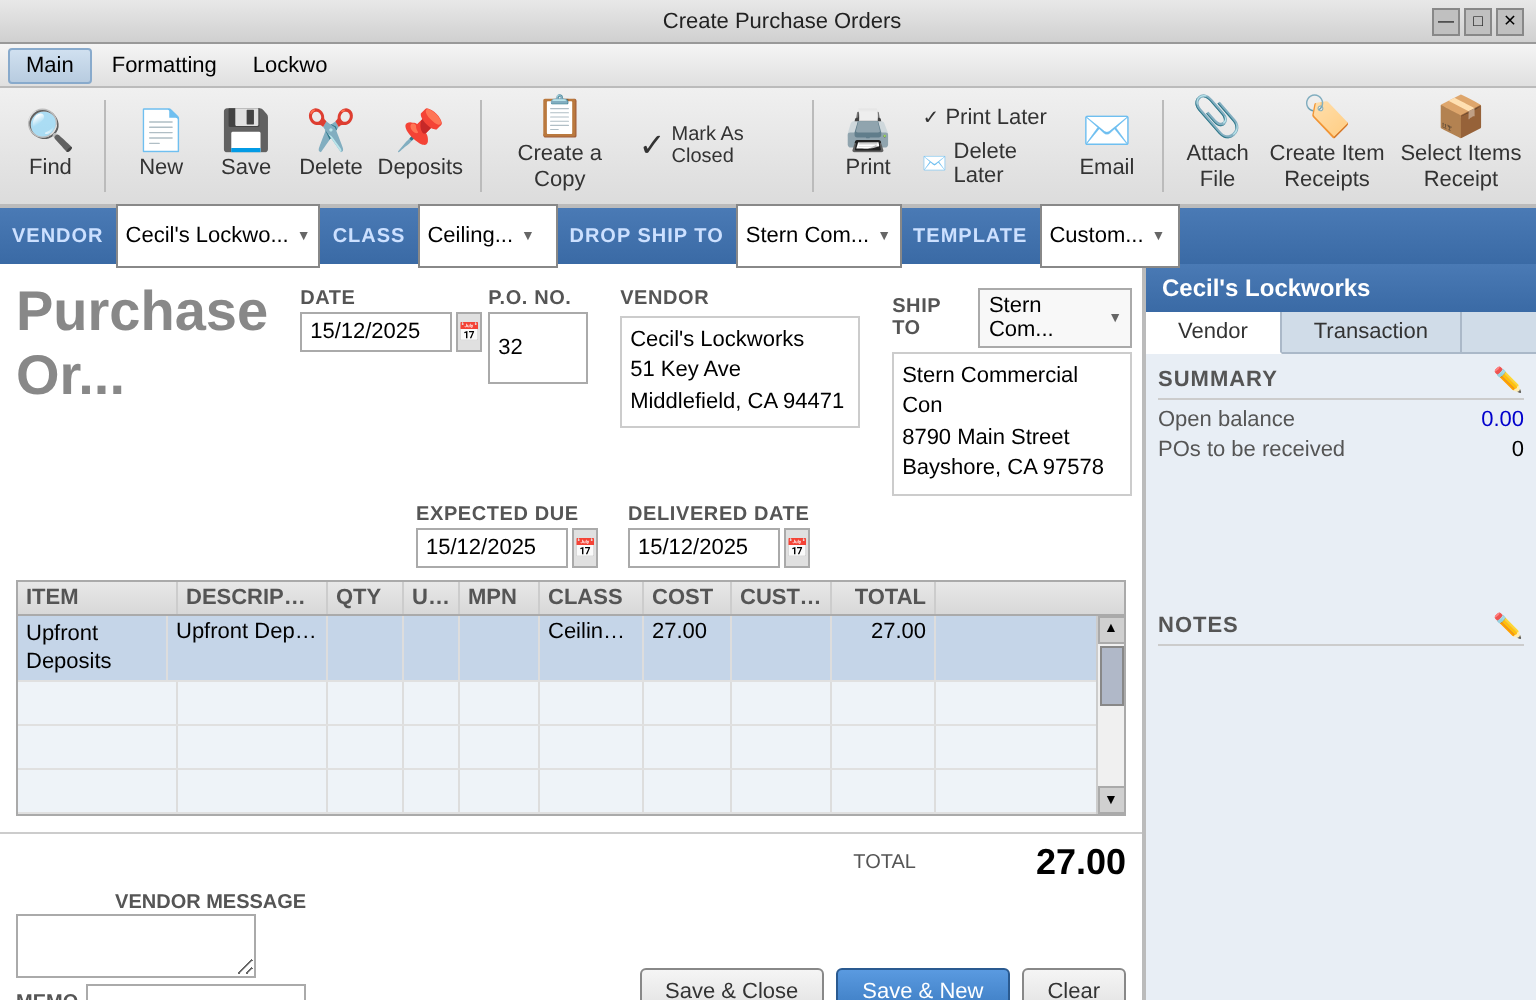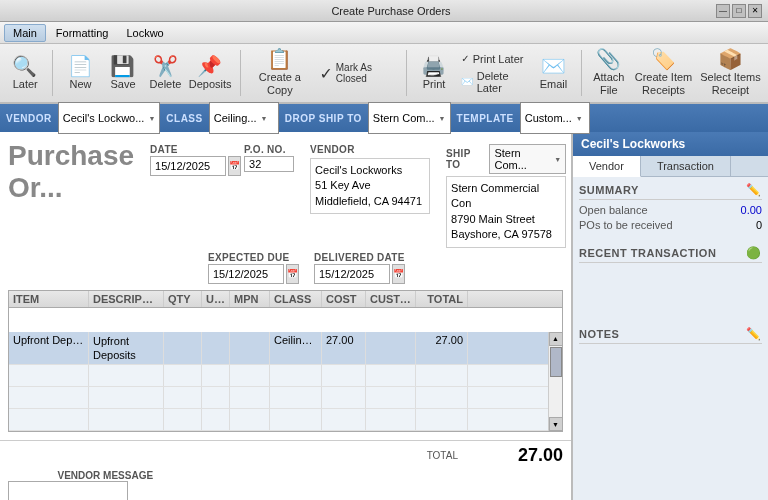--- a/index.html
+++ b/index.html
@@ -270,21 +270,20 @@
     }
     
     
     .grid-container {
       flex: 1;
       border: 1px solid #aaa;
       overflow: hidden;
       display: flex;
       flex-direction: column;
       min-height: 100px;
-      gap: 24px;
     }
     .grid-header {
       display: flex;
       background: linear-gradient(to bottom, #e8e8e8, #d8d8d8);
       border-bottom: 1px solid #aaa;
       font-size: 10px;
       font-weight: bold;
       color: #555;
     }
     .grid-header-cell {
@@ -441,21 +440,21 @@
 
 <div class="menu-bar">
   <div class="menu-item active">Main</div>
   <div class="menu-item">Formatting</div>
   <div class="menu-item">Lockwo</div>
 </div>
 
 <div class="toolbar">
   <div class="toolbar-btn">
     <div class="toolbar-icon">🔍</div>
-    <div>Later</div>
+    <div>Find</div>
   </div>
   <div class="toolbar-separator"></div>
   <div class="toolbar-btn">
     <div class="toolbar-icon">📄</div>
     <div>New</div>
   </div>
   <div class="toolbar-btn">
     <div class="toolbar-icon">💾</div>
     <div>Save</div>
   </div>
@@ -541,21 +540,21 @@
         <div style="display:flex; flex-direction:row; gap:4px; margin-top:4px;">
           <div class="field-group">
             <div class="field-label">DATE</div>
             <div class="field-input-date">
               <input type="text" style="width: 76px; height: 20px; border: 1px solid rgb(170, 170, 170); padding: 1px 4px; font-size: 11px;" value="15/12/2025">
               <div class="cal-btn">📅</div>
             </div>
           </div>
           <div class="field-group">
             <div class="field-label">P.O. NO.</div>
-            <input type="text" style="width: 50px; height: 16px; border: 1px solid rgb(170, 170, 170); padding: 1px 4px; font-size: 11px;" value="32">
+            <input type="text" style="width: 50px; height: 36px; border: 1px solid rgb(170, 170, 170); padding: 1px 4px; font-size: 11px;" value="32">
           </div>
         </div>
 
         <div style="display:flex; flex-direction:column; gap:2px; margin-top:4px;">
           <div class="field-label">VENDOR</div>
           <div class="address-block">
             <div>Cecil's Lockworks</div>
             <div>51 Key Ave</div>
             <div>Middlefield, CA 94471</div>
           </div>
@@ -603,22 +602,22 @@
           <div class="grid-header-cell col-mpn">MPN</div>
           <div class="grid-header-cell col-class">CLASS</div>
           <div class="grid-header-cell col-cost">COST</div>
           <div class="grid-header-cell col-custom">CUSTOM...</div>
           <div class="grid-header-cell col-total">TOTAL</div>
           <div style="width:14px;"></div>
         </div>
         <div class="grid-body">
           <div class="grid-rows">
             <div class="grid-row selected">
+              <div class="grid-cell col-desc" style="line-height:1.3;">Upfront<br>Deposits</div>
               <div class="grid-cell col-item">Upfront Deposit</div>
-              <div class="grid-cell col-desc" style="line-height:1.3;">Upfront<br>Deposits</div>
               <div class="grid-cell col-qty"></div>
               <div class="grid-cell col-um"></div>
               <div class="grid-cell col-mpn"></div>
               <div class="grid-cell col-class">Ceiling M...</div>
               <div class="grid-cell col-cost">27.00</div>
               <div class="grid-cell col-custom"></div>
               <div class="grid-cell col-total">27.00</div>
             </div>
             <div class="grid-row alt" style="height:22px;">
               <div class="grid-cell col-item"></div>
@@ -711,24 +710,20 @@
         <span class="right-label">Open balance</span>
         <span class="right-value">0.00</span>
       </div>
       <div class="right-row">
         <span class="right-label">POs to be received</span>
         <span class="right-value-black">0</span>
       </div>
 
       <div style="height:12px;"></div>
 
-      <div class="right-section-title">
-        <span>RECENT TRANSACTION</span>
-        <span class="green-icon">🟢</span>
-      </div>
 
       <div style="height:60px;"></div>
 
       <div class="right-section-title">
         <span>NOTES</span>
         <span class="edit-icon">✏️</span>
       </div>
 
     </div>
   </div>

